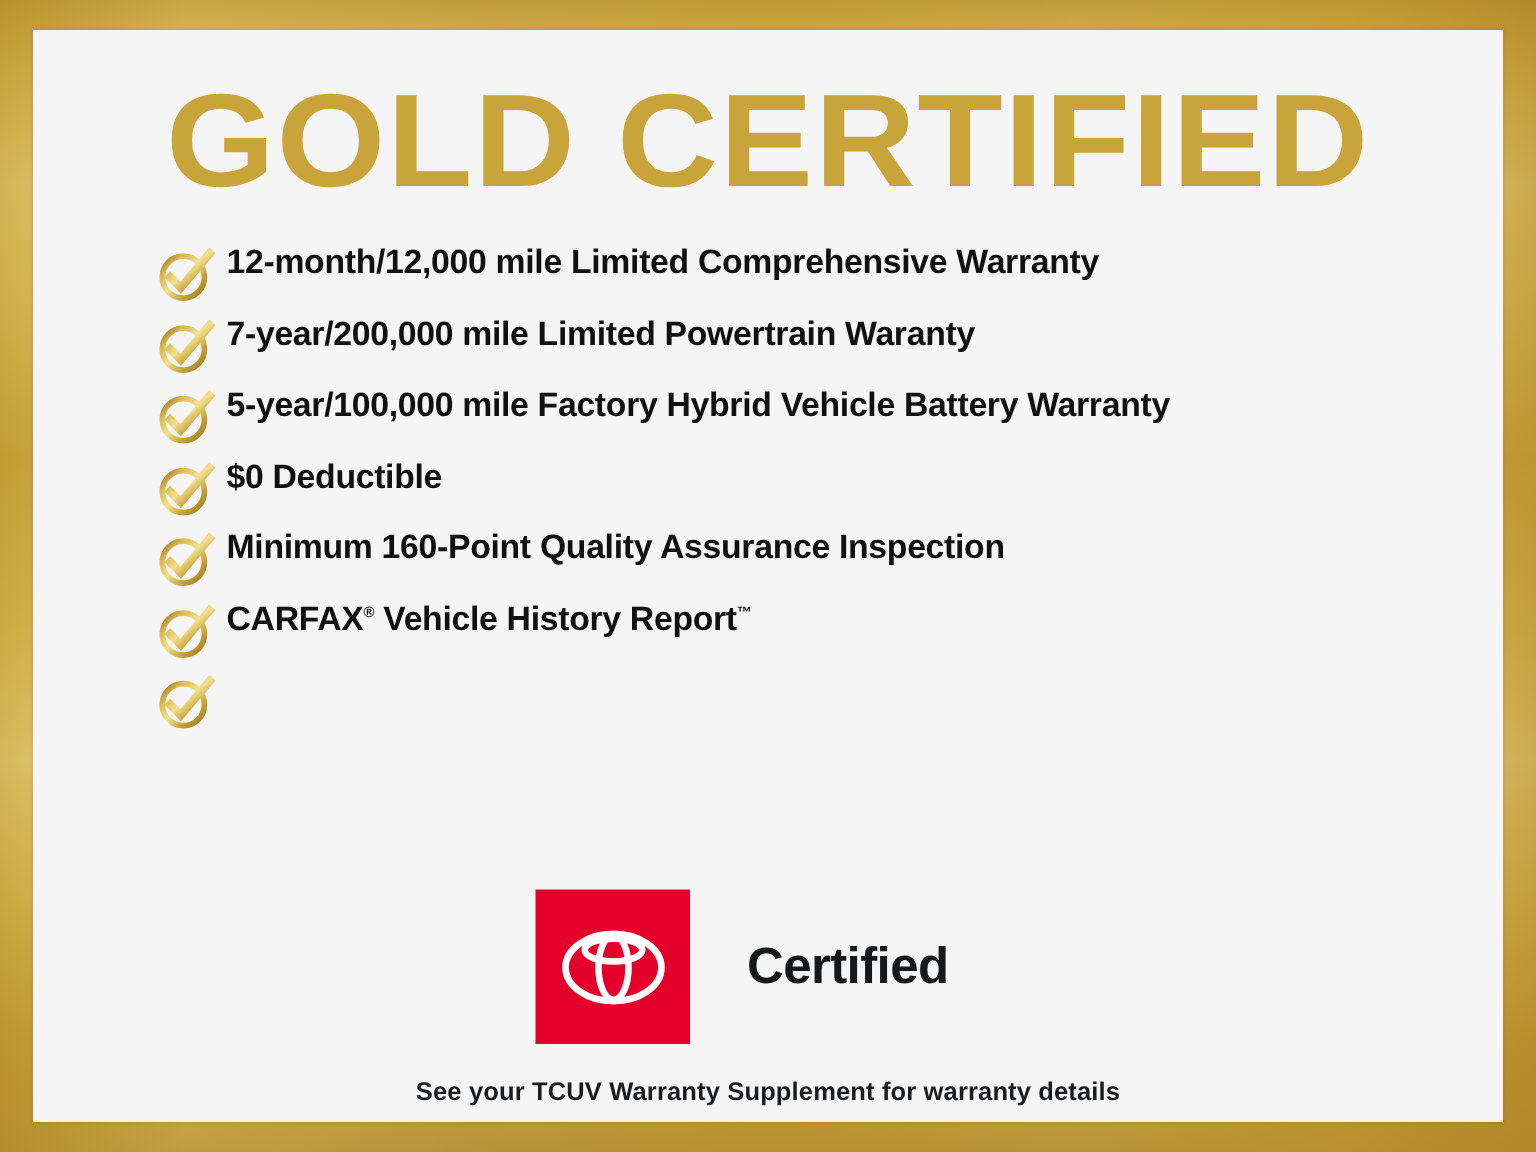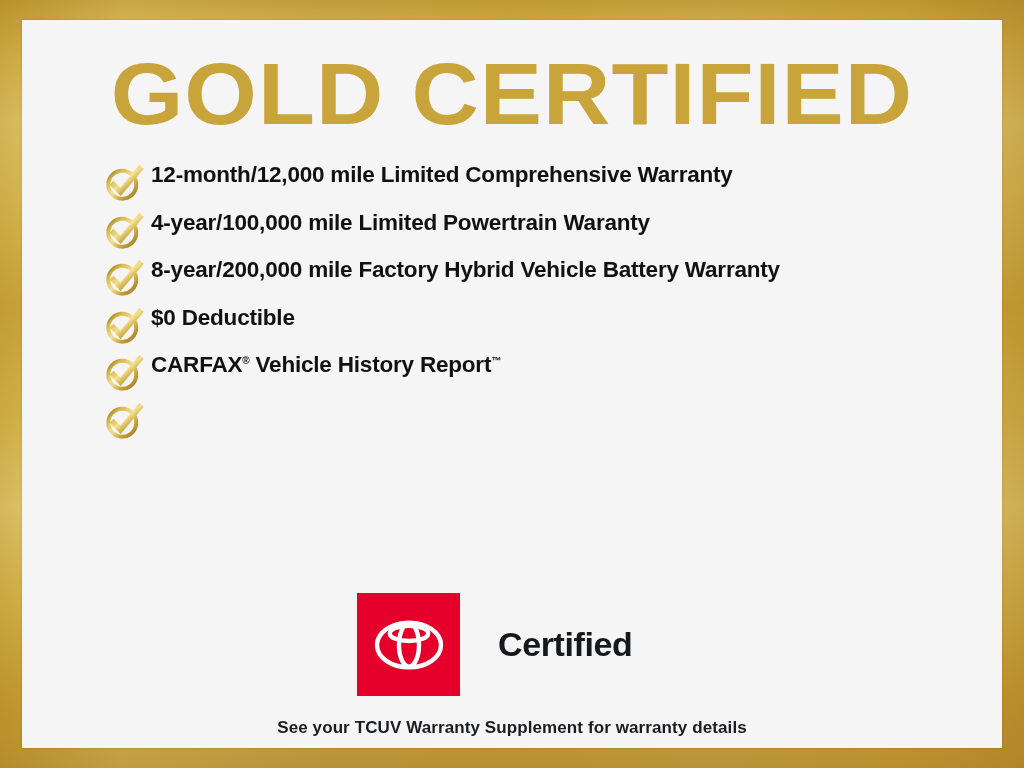--- a/index.html
+++ b/index.html
@@ -193,44 +193,53 @@
         <span class="benefit-text">12-month/12,000 mile Limited Comprehensive Warranty</span>
       </div>
 
       <div class="benefit-row">
         <span class="check-wrap">
           <svg class="check-icon" viewBox="0 0 48 48" aria-hidden="true">
             <circle cx="22" cy="26" r="16" fill="none" stroke="url(#gchk1)" stroke-width="4.4"></circle>
             <path d="M12 26 L20 34 L42 8" fill="none" stroke="url(#gchk1)" stroke-width="6.4" stroke-linecap="square" stroke-linejoin="miter"></path>
           </svg>
         </span>
-        <span class="benefit-text">4-year/100,000 mile Limited Powertrain Waranty</span>
-      </div>
-
-      <div class="benefit-row">
-        <span class="check-wrap">
-          <svg class="check-icon" viewBox="0 0 48 48" aria-hidden="true">
-            <circle cx="22" cy="26" r="16" fill="none" stroke="url(#gchk1)" stroke-width="4.4"></circle>
-            <path d="M12 26 L20 34 L42 8" fill="none" stroke="url(#gchk1)" stroke-width="6.4" stroke-linecap="square" stroke-linejoin="miter"></path>
-          </svg>
-        </span>
-        <span class="benefit-text">8-year/200,000 mile Factory Hybrid Vehicle Battery Warranty</span>
+        <span class="benefit-text">7-year/200,000 mile Limited Powertrain Waranty</span>
+      </div>
+
+      <div class="benefit-row">
+        <span class="check-wrap">
+          <svg class="check-icon" viewBox="0 0 48 48" aria-hidden="true">
+            <circle cx="22" cy="26" r="16" fill="none" stroke="url(#gchk1)" stroke-width="4.4"></circle>
+            <path d="M12 26 L20 34 L42 8" fill="none" stroke="url(#gchk1)" stroke-width="6.4" stroke-linecap="square" stroke-linejoin="miter"></path>
+          </svg>
+        </span>
+        <span class="benefit-text">5-year/100,000 mile Factory Hybrid Vehicle Battery Warranty</span>
       </div>
 
 
       <div class="benefit-row">
         <span class="check-wrap">
           <svg class="check-icon" viewBox="0 0 48 48" aria-hidden="true">
             <circle cx="22" cy="26" r="16" fill="none" stroke="url(#gchk1)" stroke-width="4.4"></circle>
             <path d="M12 26 L20 34 L42 8" fill="none" stroke="url(#gchk1)" stroke-width="6.4" stroke-linecap="square" stroke-linejoin="miter"></path>
           </svg>
         </span>
         <span class="benefit-text">$0 Deductible</span>
       </div>
 
+      <div class="benefit-row">
+        <span class="check-wrap">
+          <svg class="check-icon" viewBox="0 0 48 48" aria-hidden="true">
+            <circle cx="22" cy="26" r="16" fill="none" stroke="url(#gchk1)" stroke-width="4.4"></circle>
+            <path d="M12 26 L20 34 L42 8" fill="none" stroke="url(#gchk1)" stroke-width="6.4" stroke-linecap="square" stroke-linejoin="miter"></path>
+          </svg>
+        </span>
+        <span class="benefit-text">Minimum 160-Point Quality Assurance Inspection</span>
+      </div>
 
       <div class="benefit-row">
         <span class="check-wrap">
           <svg class="check-icon" viewBox="0 0 48 48" aria-hidden="true">
             <circle cx="22" cy="26" r="16" fill="none" stroke="url(#gchk1)" stroke-width="4.4"></circle>
             <path d="M12 26 L20 34 L42 8" fill="none" stroke="url(#gchk1)" stroke-width="6.4" stroke-linecap="square" stroke-linejoin="miter"></path>
           </svg>
         </span>
         <span class="benefit-text"><span>CARFAX</span><sup>®</sup><span> Vehicle History Report</span><sup>™</sup></span>
       </div>

